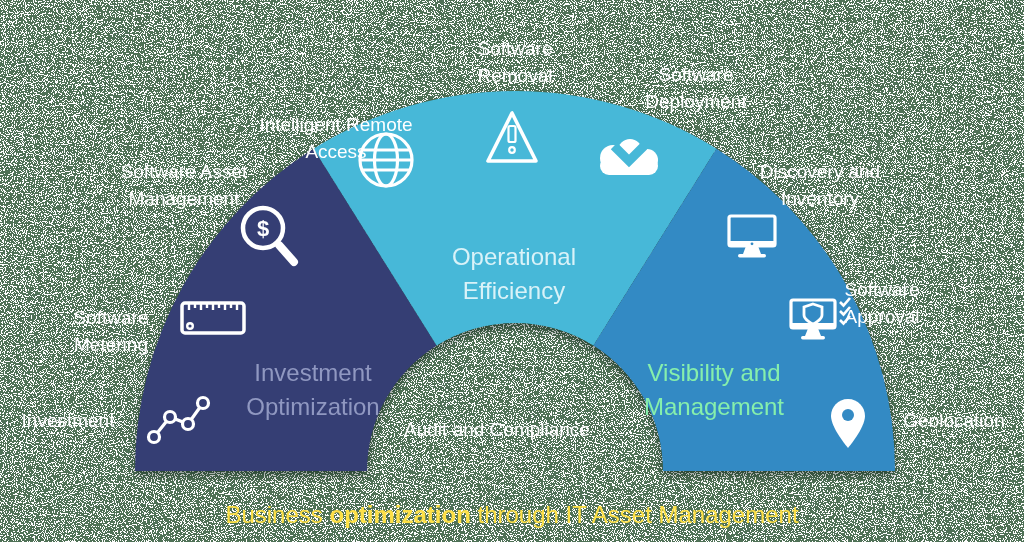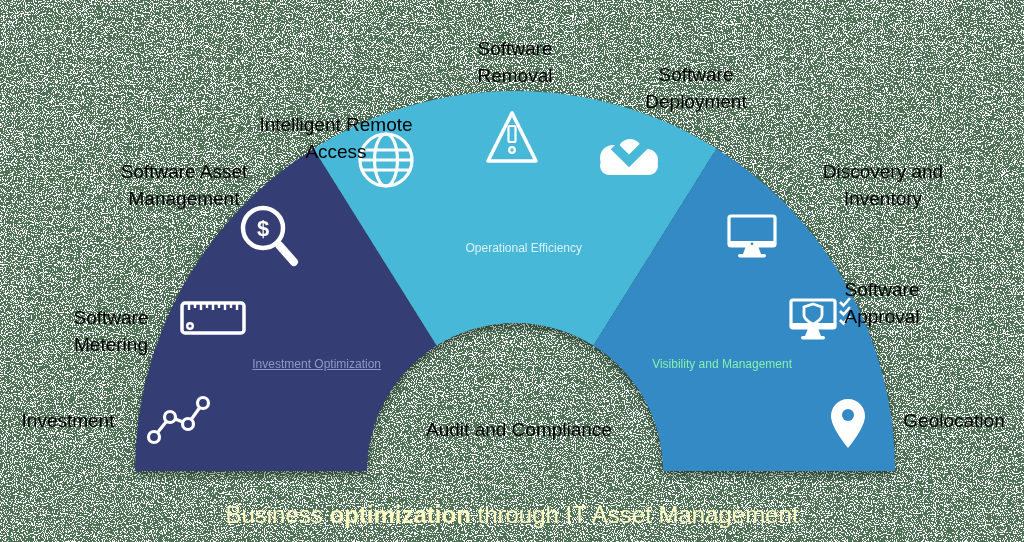--- a/index.html
+++ b/index.html
@@ -3,40 +3,40 @@
 <meta charset="utf-8">
 <style>
   html,body{margin:0;padding:0;}
   body{
     width:1024px;height:542px;position:relative;overflow:hidden;
     font-family:"Liberation Sans",sans-serif;background:#4F7156;
   }
   svg.bg{position:absolute;left:0;top:0;}
   svg.arch{position:absolute;left:0;top:0;filter:drop-shadow(0 4px 5px rgba(12,32,22,.6));}
   .olabel{
-    position:absolute;color:#000000;font-size:19px;line-height:1.4;
+    position:absolute;color:#ffffff;font-size:19px;line-height:1.4;
     text-align:center;font-weight:400;
   }
   .lbl-performance{left:8px;top:408px;width:120px;}
   .lbl-metering{left:61px;top:277px;width:100px;margin-top:28px;}
   .lbl-sam{left:100px;top:159px;width:140px;margin-left:14px;}
   .lbl-ira{left:251px;top:64px;width:170px;margin-top:48px;}
   .lbl-removal{left:465px;top:36px;width:100px;}
   .lbl-deployment{left:636px;top:62px;width:120px;}
-  .lbl-discovery{left:815px;top:159px;width:136px;}
+  .lbl-discovery{left:752px;top:159px;width:136px;}
   .lbl-approval{left:832px;top:277px;width:100px;}
   .lbl-geolocation{left:894px;top:408px;width:120px;}
-  .lbl-audit{left:414px;top:417px;width:210px;}
-  .ilabel{position:absolute;font-size:12px;line-height:1.4;text-align:right;font-weight:400;}
-  .ilabel-investment{left:245px;top:356px;width:136px;color:#9098C1;text-decoration:underline;}
+  .lbl-audit{left:392px;top:417px;width:210px;}
+  .ilabel{position:absolute;font-size:24px;line-height:1.4;text-align:center;font-weight:400;}
+  .ilabel-investment{left:245px;top:356px;width:136px;color:#9098C1;}
   .ilabel-operational{left:446px;top:240px;width:136px;color:#D9F2F8;}
   .ilabel-visibility{left:636px;top:356px;width:156px;color:#86efac;}
   .title{
     position:absolute;left:0;top:501px;width:100%;text-align:center;
-    color:#fef9c3;font-size:24px;font-weight:400;
+    color:#fde047;font-size:24px;font-weight:400;
   }
   .title b{font-weight:700;}
 </style>
 </head>
 <body>
 
 <svg class="bg" width="1024" height="542" aria-hidden="true">
   <defs>
     <filter id="speckle" x="0" y="0" width="100%" height="100%">
       <feTurbulence type="fractalNoise" baseFrequency="0.9" numOctaves="2" seed="8"></feTurbulence>

